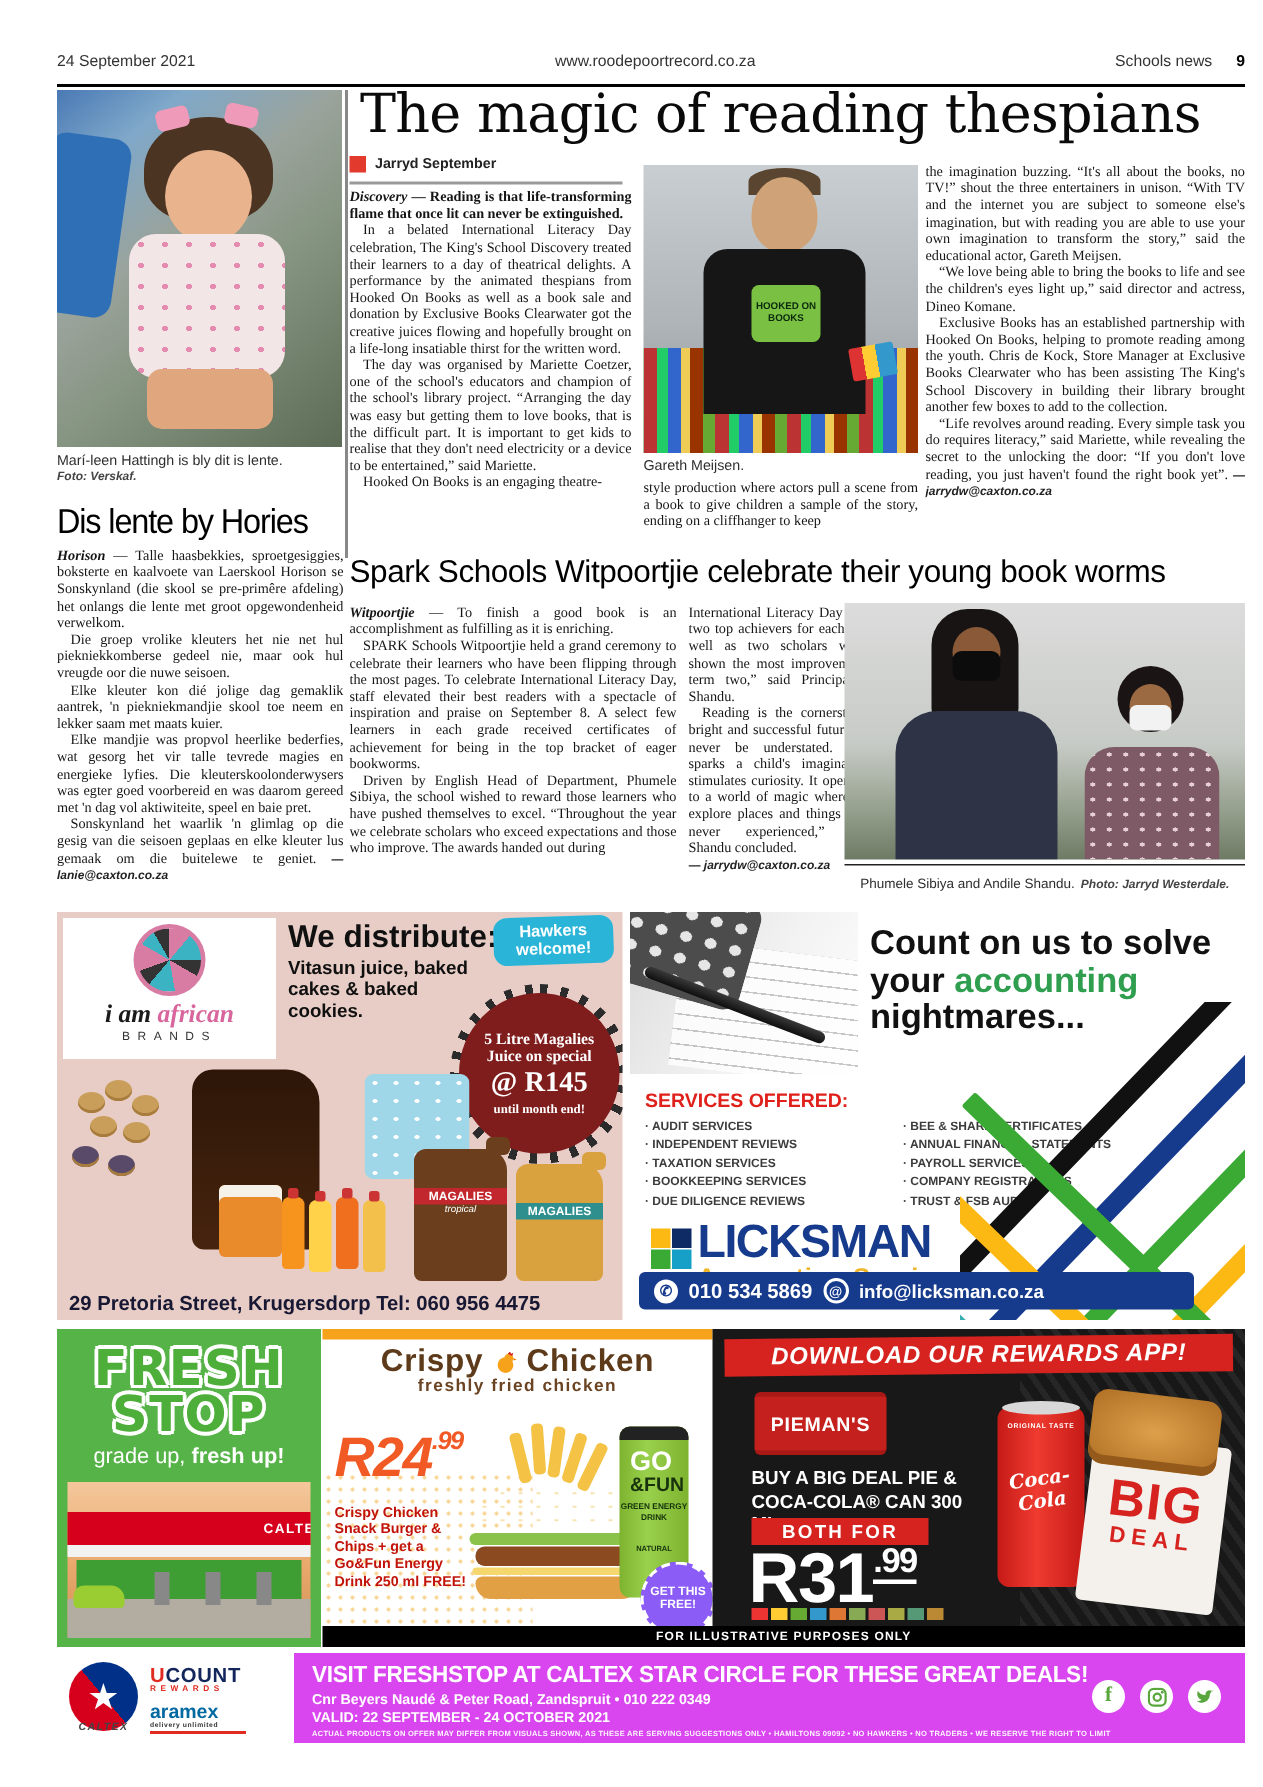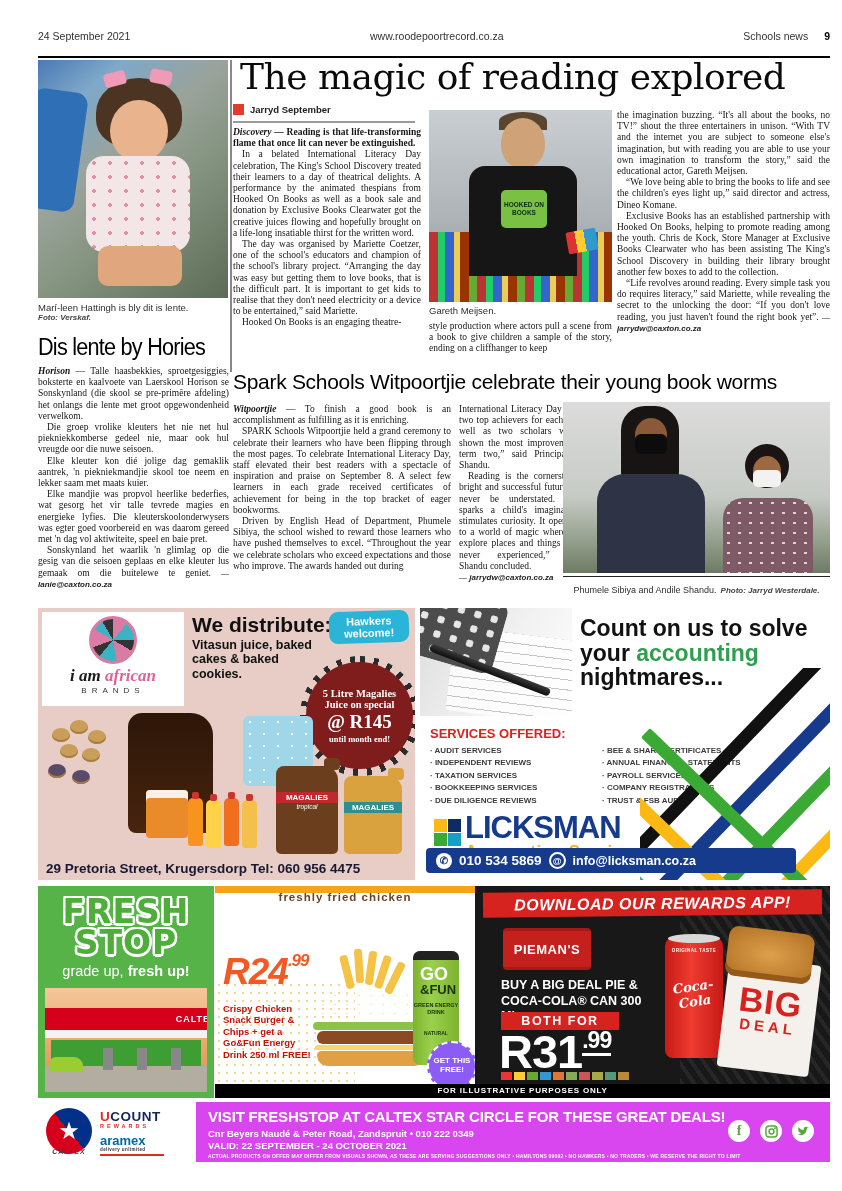--- a/index.html
+++ b/index.html
@@ -1,21 +1,21 @@
 <!DOCTYPE html>
 <html><head>
 <meta charset="utf-8">
 <style>
   html,body{margin:0;padding:0;background:#e9e9e9}
   .page{position:relative;width:842px;height:1191px;background:#fff;margin:0 auto;
         font-family:"Liberation Serif",serif;color:#111;overflow:hidden}
   .s{position:absolute}
   
   .masthead{left:38px;top:30px;width:792px;height:22px;border-bottom:2px solid #000;
-            display:flex;justify-content:space-between;align-items:flex-start;padding-bottom:4px;
+            display:flex;justify-content:space-between;align-items:center;padding-bottom:4px;
             font-family:"Liberation Sans",sans-serif;font-size:10.5px;color:#333}
   .masthead .pg{font-weight:700;color:#000;margin-left:16px}
   .vline{left:230px;top:60px;width:2px;height:312px;background:#888}
   
   .bodytxt{font-size:9.5px;line-height:1.18;text-align:justify;color:#151515;overflow:hidden}
   .bodytxt p{margin:0}
   .bodytxt p.ind{text-indent:9px}
   .kick{font-style:italic;font-weight:700}
   .leadb{font-weight:700}
   .email{font-family:"Liberation Sans",sans-serif;font-style:italic;font-weight:700;font-size:8px;color:#222}
@@ -247,21 +247,21 @@
   </div>
   <h2 class="s lentehead" style="margin:0;font-weight:400">Dis lente by Hories</h2>
   <div class="s bodytxt" style="left:38px;top:366px;width:191px;height:234px">
     <p><i class="kick">Horison</i> <span>— Talle haasbekkies, sproetgesiggies, boksterte en kaalvoete van Laerskool Horison se Sonskynland (die skool se pre-primêre afdeling) het onlangs die lente met groot opgewondenheid verwelkom.</span></p>
     <p class="ind"><span>Die groep vrolike kleuters het nie net hul piekniekkomberse gedeel nie, maar ook hul vreugde oor die nuwe seisoen.</span></p>
     <p class="ind"><span>Elke kleuter kon dié jolige dag gemaklik aantrek, 'n piekniekmandjie skool toe neem en lekker saam met maats kuier.</span></p>
     <p class="ind"><span>Elke mandjie was propvol heerlike bederfies, wat gesorg het vir talle tevrede magies en energieke lyfies. Die kleuterskoolonderwysers was egter goed voorbereid en was daarom gereed met 'n dag vol aktiwiteite, speel en baie pret.</span></p>
     <p class="ind"><span>Sonskynland het waarlik 'n glimlag op die gesig van die seisoen geplaas en elke kleuter lus gemaak om die buitelewe te geniet.</span> <span class="email">—lanie@caxton.co.za</span></p>
   </div>
 
-  <h1 class="s mainhead" style="margin:0">The magic of reading explored</h1>
+  <h1 class="s mainhead" style="margin:0">The magic of reading thespians</h1>
   <div class="s byline">
     <span class="sq"></span>
     <span class="nm">Jarryd September</span>
   </div>
   <div class="s bylinerule"></div>
 
   <div class="s bodytxt" style="left:233px;top:127px;width:188px;height:246px">
     <p><i class="kick">Discovery</i> <span class="leadb">— Reading is that life-transforming flame that once lit can never be extinguished.</span></p>
     <p class="ind"><span>In a belated International Literacy Day celebration, The King's School Discovery treated their learners to a day of theatrical delights. A performance by the animated thespians from Hooked On Books as well as a book sale and donation by Exclusive Books Clearwater got the creative juices flowing and hopefully brought on a life-long insatiable thirst for the written word.</span></p>
     <p class="ind"><span>The day was organised by Mariette Coetzer, one of the school's educators and champion of the school's library project. “Arranging the day was easy but getting them to love books, that is the difficult part. It is important to get kids to realise that they don't need electricity or a device to be entertained,” said Mariette.</span></p>
@@ -428,20 +428,30 @@
       <div class="fs-shop"></div>
       <div class="fs-ground"></div>
       <div class="fs-pump" style="left:58px"></div>
       <div class="fs-pump" style="left:92px"></div>
       <div class="fs-pump" style="left:126px"></div>
       <div class="fs-car"></div>
     </div>
   </div>
 
   <div class="s adD">
+    <div class="cc-title">
+      <span>Crispy</span>
+      <svg width="16" height="15" viewBox="0 0 20 20" style="vertical-align:-2px">
+          <circle cx="10" cy="12" r="7" fill="#f7a21b"></circle>
+          <circle cx="13" cy="6" r="4" fill="#f7a21b"></circle>
+          <path d="M12 2l2-2 1 2 2-1-1 3z" fill="#d6231f"></path>
+          <polygon points="17,6 20,7 17,8" fill="#e07b00"></polygon>
+        </svg>
+      <span>Chicken</span>
+    </div>
     <div class="cc-tag">freshly fried chicken</div>
     <div class="cc-dots"></div>
     <div class="cc-price"><span>R24</span><span class="cc-cents">.99</span></div>
     <div class="cc-offer">Crispy Chicken Snack Burger &amp; Chips + get a Go&amp;Fun Energy Drink 250 ml FREE!</div>
     <div class="fry" style="left:128px;top:62px;transform:rotate(-14deg)"></div>
     <div class="fry" style="left:140px;top:56px;transform:rotate(-4deg)"></div>
     <div class="fry" style="left:152px;top:58px;transform:rotate(8deg)"></div>
     <div class="fry" style="left:164px;top:62px;transform:rotate(18deg)"></div>
     <div class="fry" style="left:176px;top:68px;transform:rotate(26deg)"></div>
     <div class="cc-burger">

